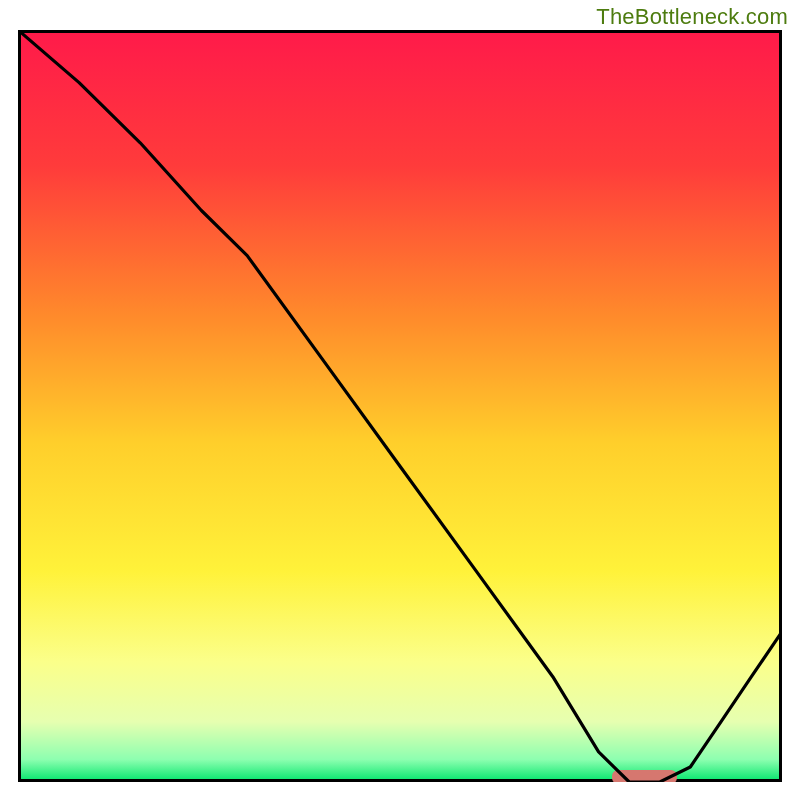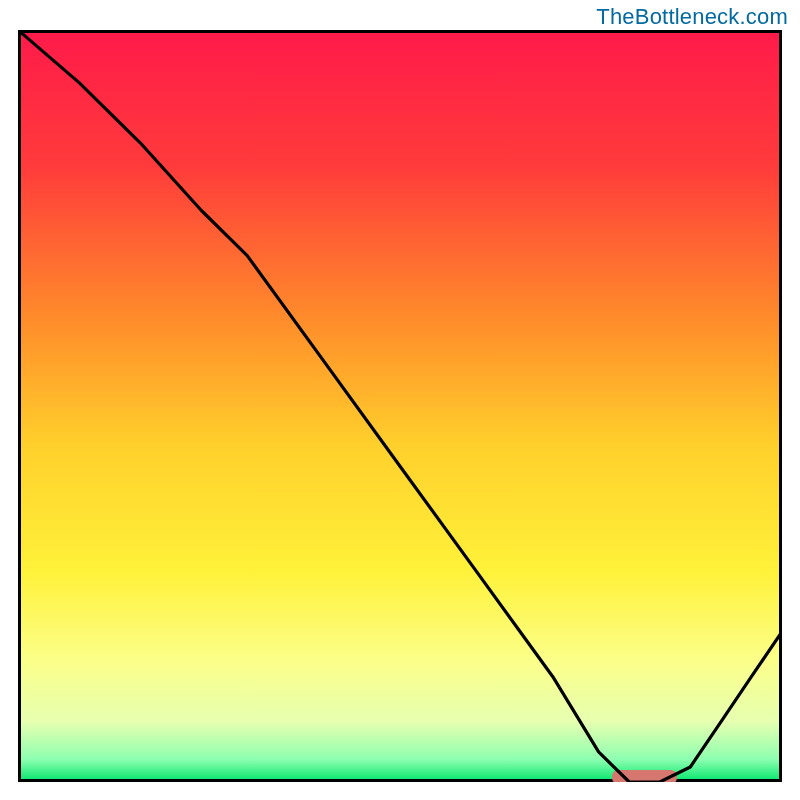--- a/index.html
+++ b/index.html
@@ -11,21 +11,21 @@
     font-family: Arial, Helvetica, sans-serif;
     position: relative;
     overflow: hidden;
   }
   .watermark {
     position: absolute;
     top: 4px;
     right: 12px;
     font-size: 22px;
     font-weight: 500;
-    color: #0369a1;
+    color: #4d7c0f;
     letter-spacing: 0.2px;
     z-index: 20;
   }
   .frame {
     position: absolute;
     left: 18px;
     top: 30px;
     width: 764px;
     height: 752px;
     box-sizing: border-box;

